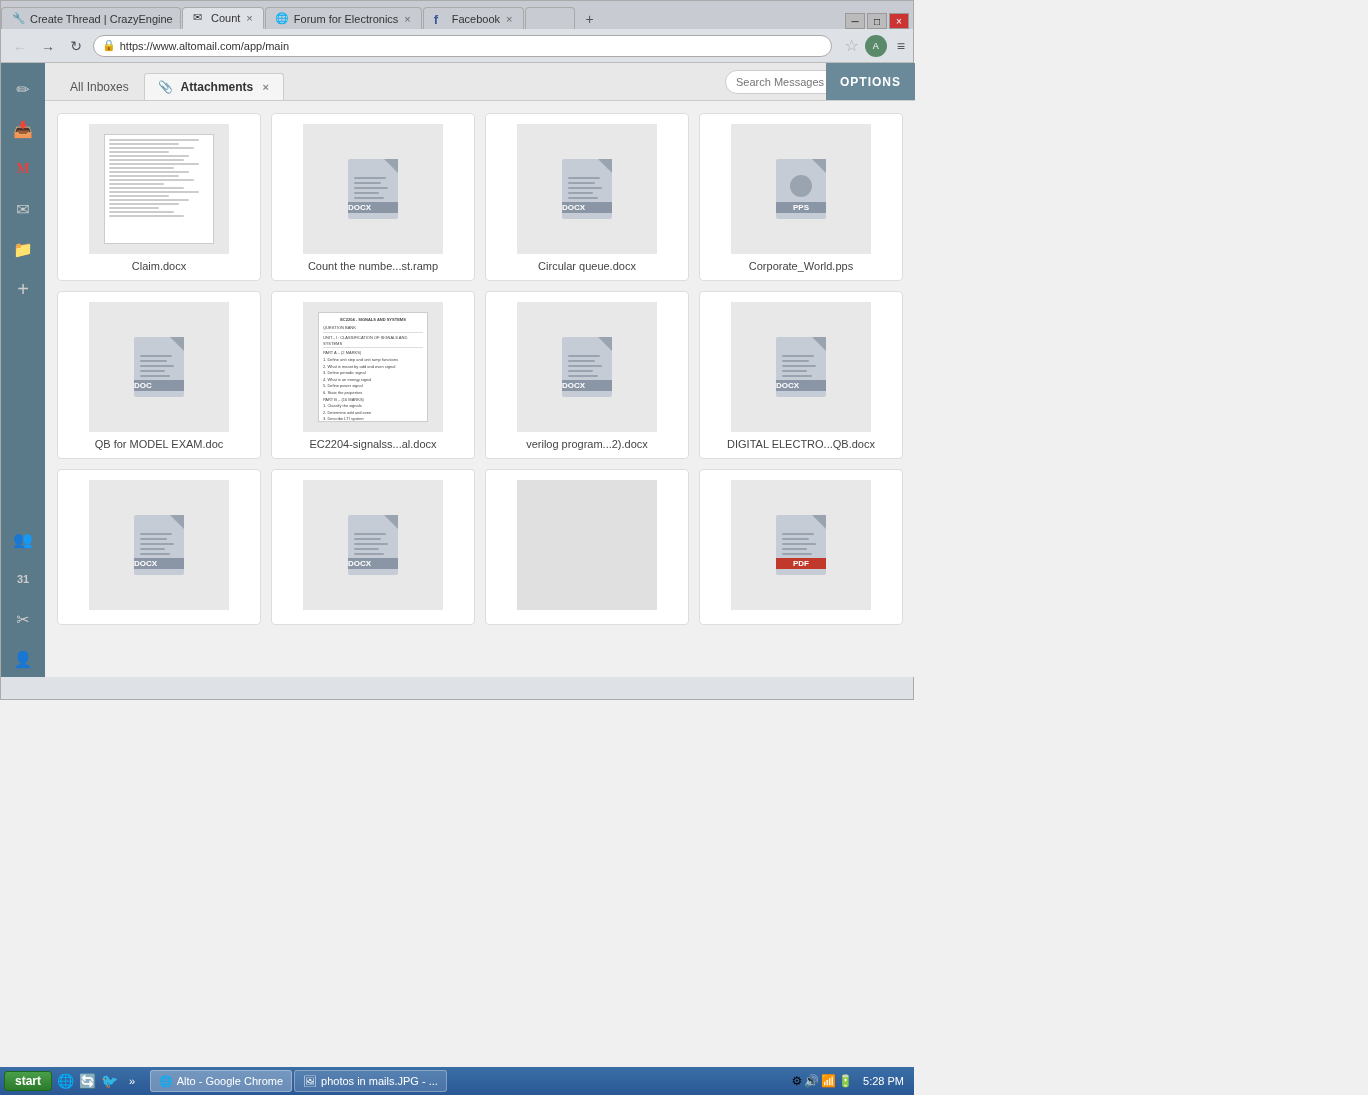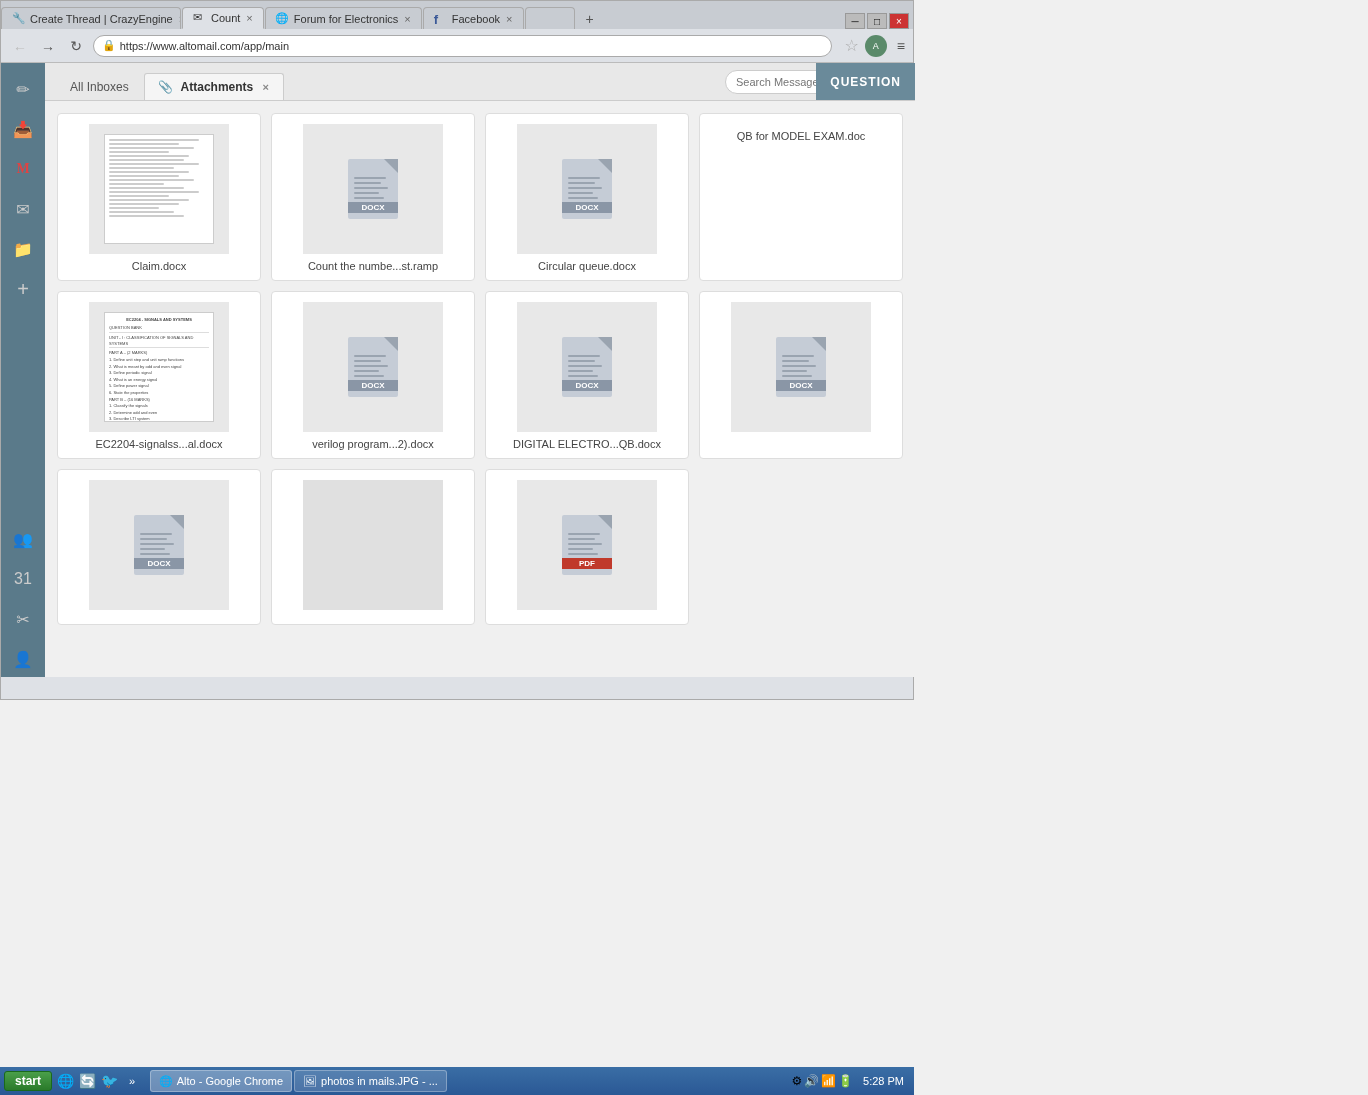--- a/index.html
+++ b/index.html
@@ -287,21 +287,21 @@
       position: absolute;
       top: 0; right: 0;
       width: 14px; height: 14px;
       background: #9aa4b0;
       clip-path: polygon(0 0, 100% 100%, 100% 0);
     }
     .doc-icon-label {
       position: absolute;
       bottom: 6px;
       left: 0; right: 0;
-      text-align: center;
+      text-align: left;
       font-size: 8px;
       font-weight: bold;
       color: white;
       background: #8a96a6;
       padding: 1px 0;
     }
     .doc-lines-inner {
       position: absolute;
       top: 18px; left: 6px; right: 6px;
       display: flex; flex-direction: column; gap: 3px;
@@ -440,21 +440,21 @@
 
     <div class="sidebar">
       <div class="sidebar-icon">✏</div>
       <div class="sidebar-icon">📥</div>
       <div class="sidebar-icon" style="font-family:serif;font-weight:bold;font-size:14px;color:#d44;">M</div>
       <div class="sidebar-icon">✉</div>
       <div class="sidebar-icon">📁</div>
       <div class="sidebar-icon" style="font-size:20px;">+</div>
       <div style="flex:1;"></div>
       <div class="sidebar-icon">👥</div>
-      <div class="sidebar-icon" style="font-size:16px;font-weight:normal;">31</div>
+      <div class="sidebar-icon" style="font-size:11px;font-weight:bold;">31</div>
       <div class="sidebar-icon">✂</div>
       <div class="sidebar-icon">👤</div>
     </div>
 
     <div class="main-content">
 
       <div class="content-tabs">
         <div class="content-tab">
           <span>All Inboxes</span>
         </div>
@@ -463,21 +463,21 @@
           <span>Attachments</span>
           <span class="tab-close-x">×</span>
         </div>
 
         <div class="search-bar-right">
           <input class="search-input" type="text" placeholder="Search Messages" style="">
           <button class="search-btn">🔍</button>
         </div>
 
         <div class="options-btn">
-          <span>QUESTION</span>
+          <span>OPTIONS</span>
         </div>
       </div>
 
       <div class="files-grid">
 
         <div class="file-item">
           <div class="file-thumbnail">
             <div class="claim-preview">
               <div class="claim-text-line" style="width:90%"></div>
               <div class="claim-text-line" style="width:70%"></div>
@@ -533,22 +533,47 @@
                   <div class="inner-line" style="width:65%"></div>
                   <div class="inner-line" style="width:80%"></div>
                 </div>
                 <div class="doc-icon-label">DOCX</div>
               </div>
             </div>
           </div>
           <div class="file-name">Circular queue.docx</div>
         </div>
 
-
-        <div class="file-item">
+        <div class="file-item">
+          <div class="file-thumbnail">
+            <div style="display:flex;align-items:center;justify-content:center;width:100%;height:100%;">
+              <div class="pps-icon-shape">
+                <div class="pps-icon-circle"></div>
+                <div class="pps-label">PPS</div>
+              </div>
+            </div>
+          </div>
+          <div class="file-name">Corporate_World.pps</div>
+        </div>
+
+        <div class="file-item">
+          <div class="file-thumbnail">
+            <div style="display:flex;align-items:center;justify-content:center;width:100%;height:100%;">
+              <div class="doc-icon-shape">
+                <div class="doc-lines-inner">
+                  <div class="inner-line" style="width:85%"></div>
+                  <div class="inner-line" style="width:70%"></div>
+                  <div class="inner-line" style="width:90%"></div>
+                  <div class="inner-line" style="width:65%"></div>
+                  <div class="inner-line" style="width:80%"></div>
+                </div>
+                <div class="doc-icon-label">DOC</div>
+              </div>
+            </div>
+          </div>
           <div class="file-name">QB for MODEL EXAM.doc</div>
         </div>
 
         <div class="file-item">
           <div class="file-thumbnail">
             <div class="ec-preview">
               <div style="text-align:center;margin-bottom:2px;font-size:4px;font-weight:bold;">EC2204 - SIGNALS AND SYSTEMS</div>
               <div style="margin-bottom:2px;">QUESTION BANK</div>
               <div style="height:1px;background:#ddd;margin-bottom:2px;"></div>
               <div style="margin-bottom:1px;">UNIT - I : CLASSIFICATION OF SIGNALS AND SYSTEMS</div>

